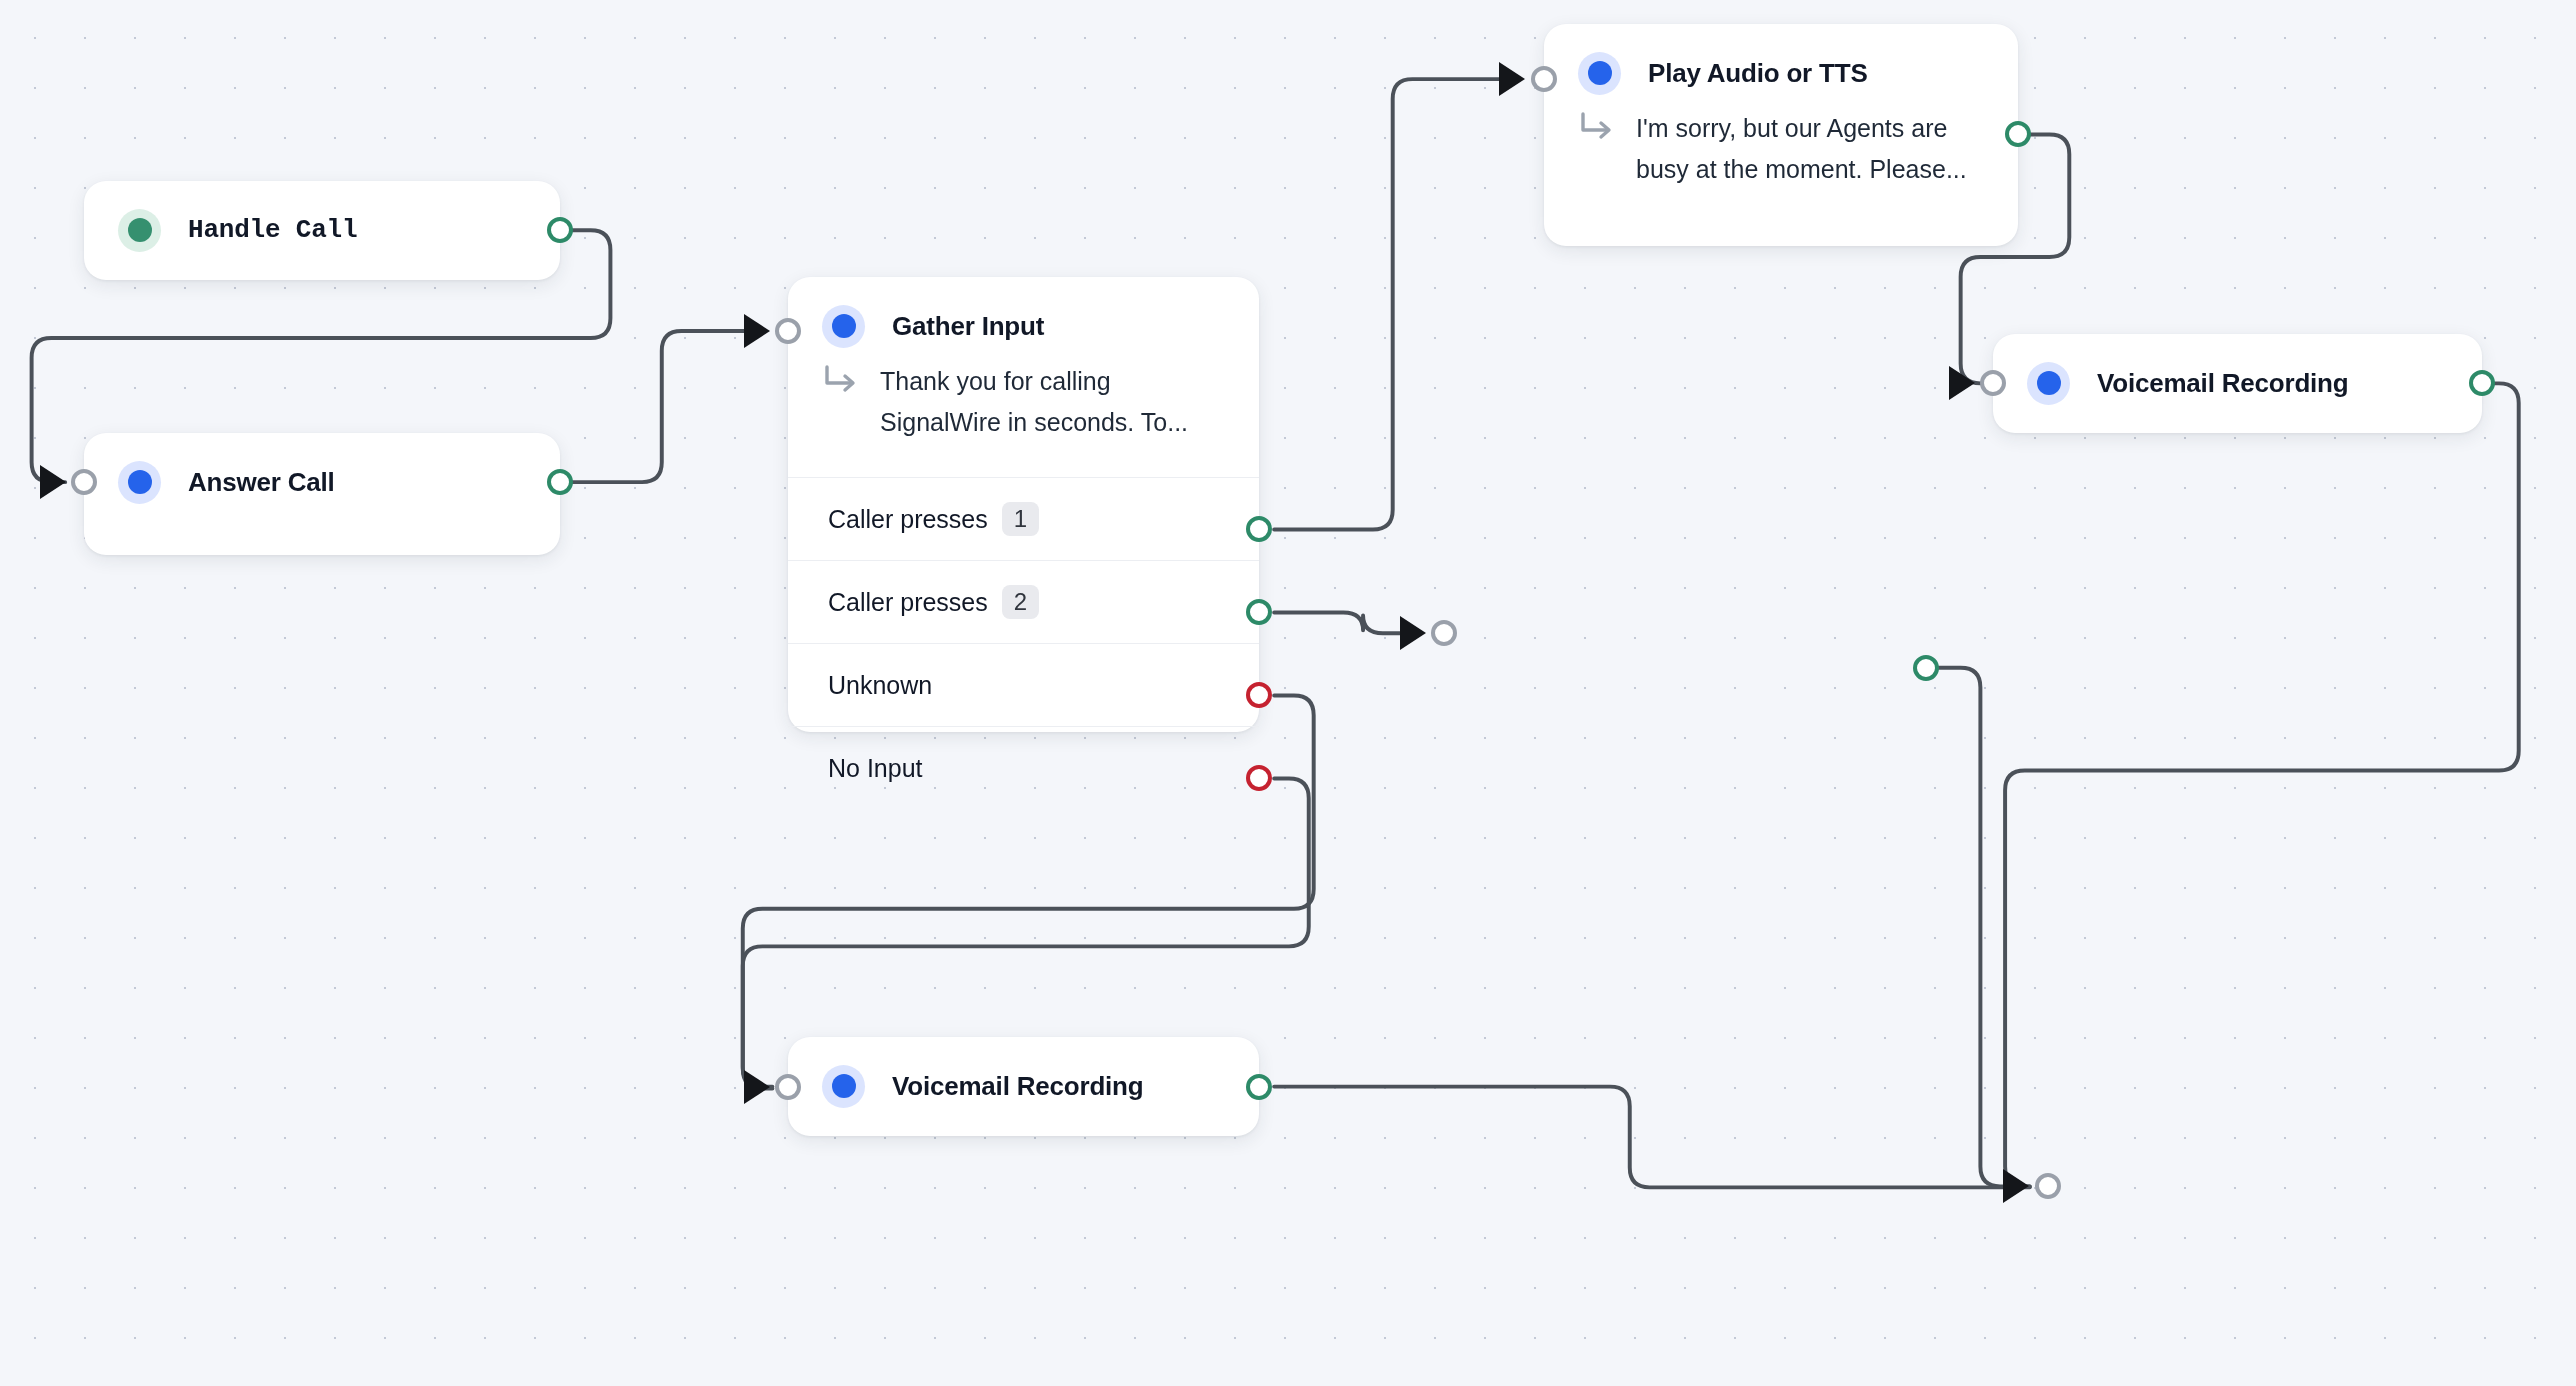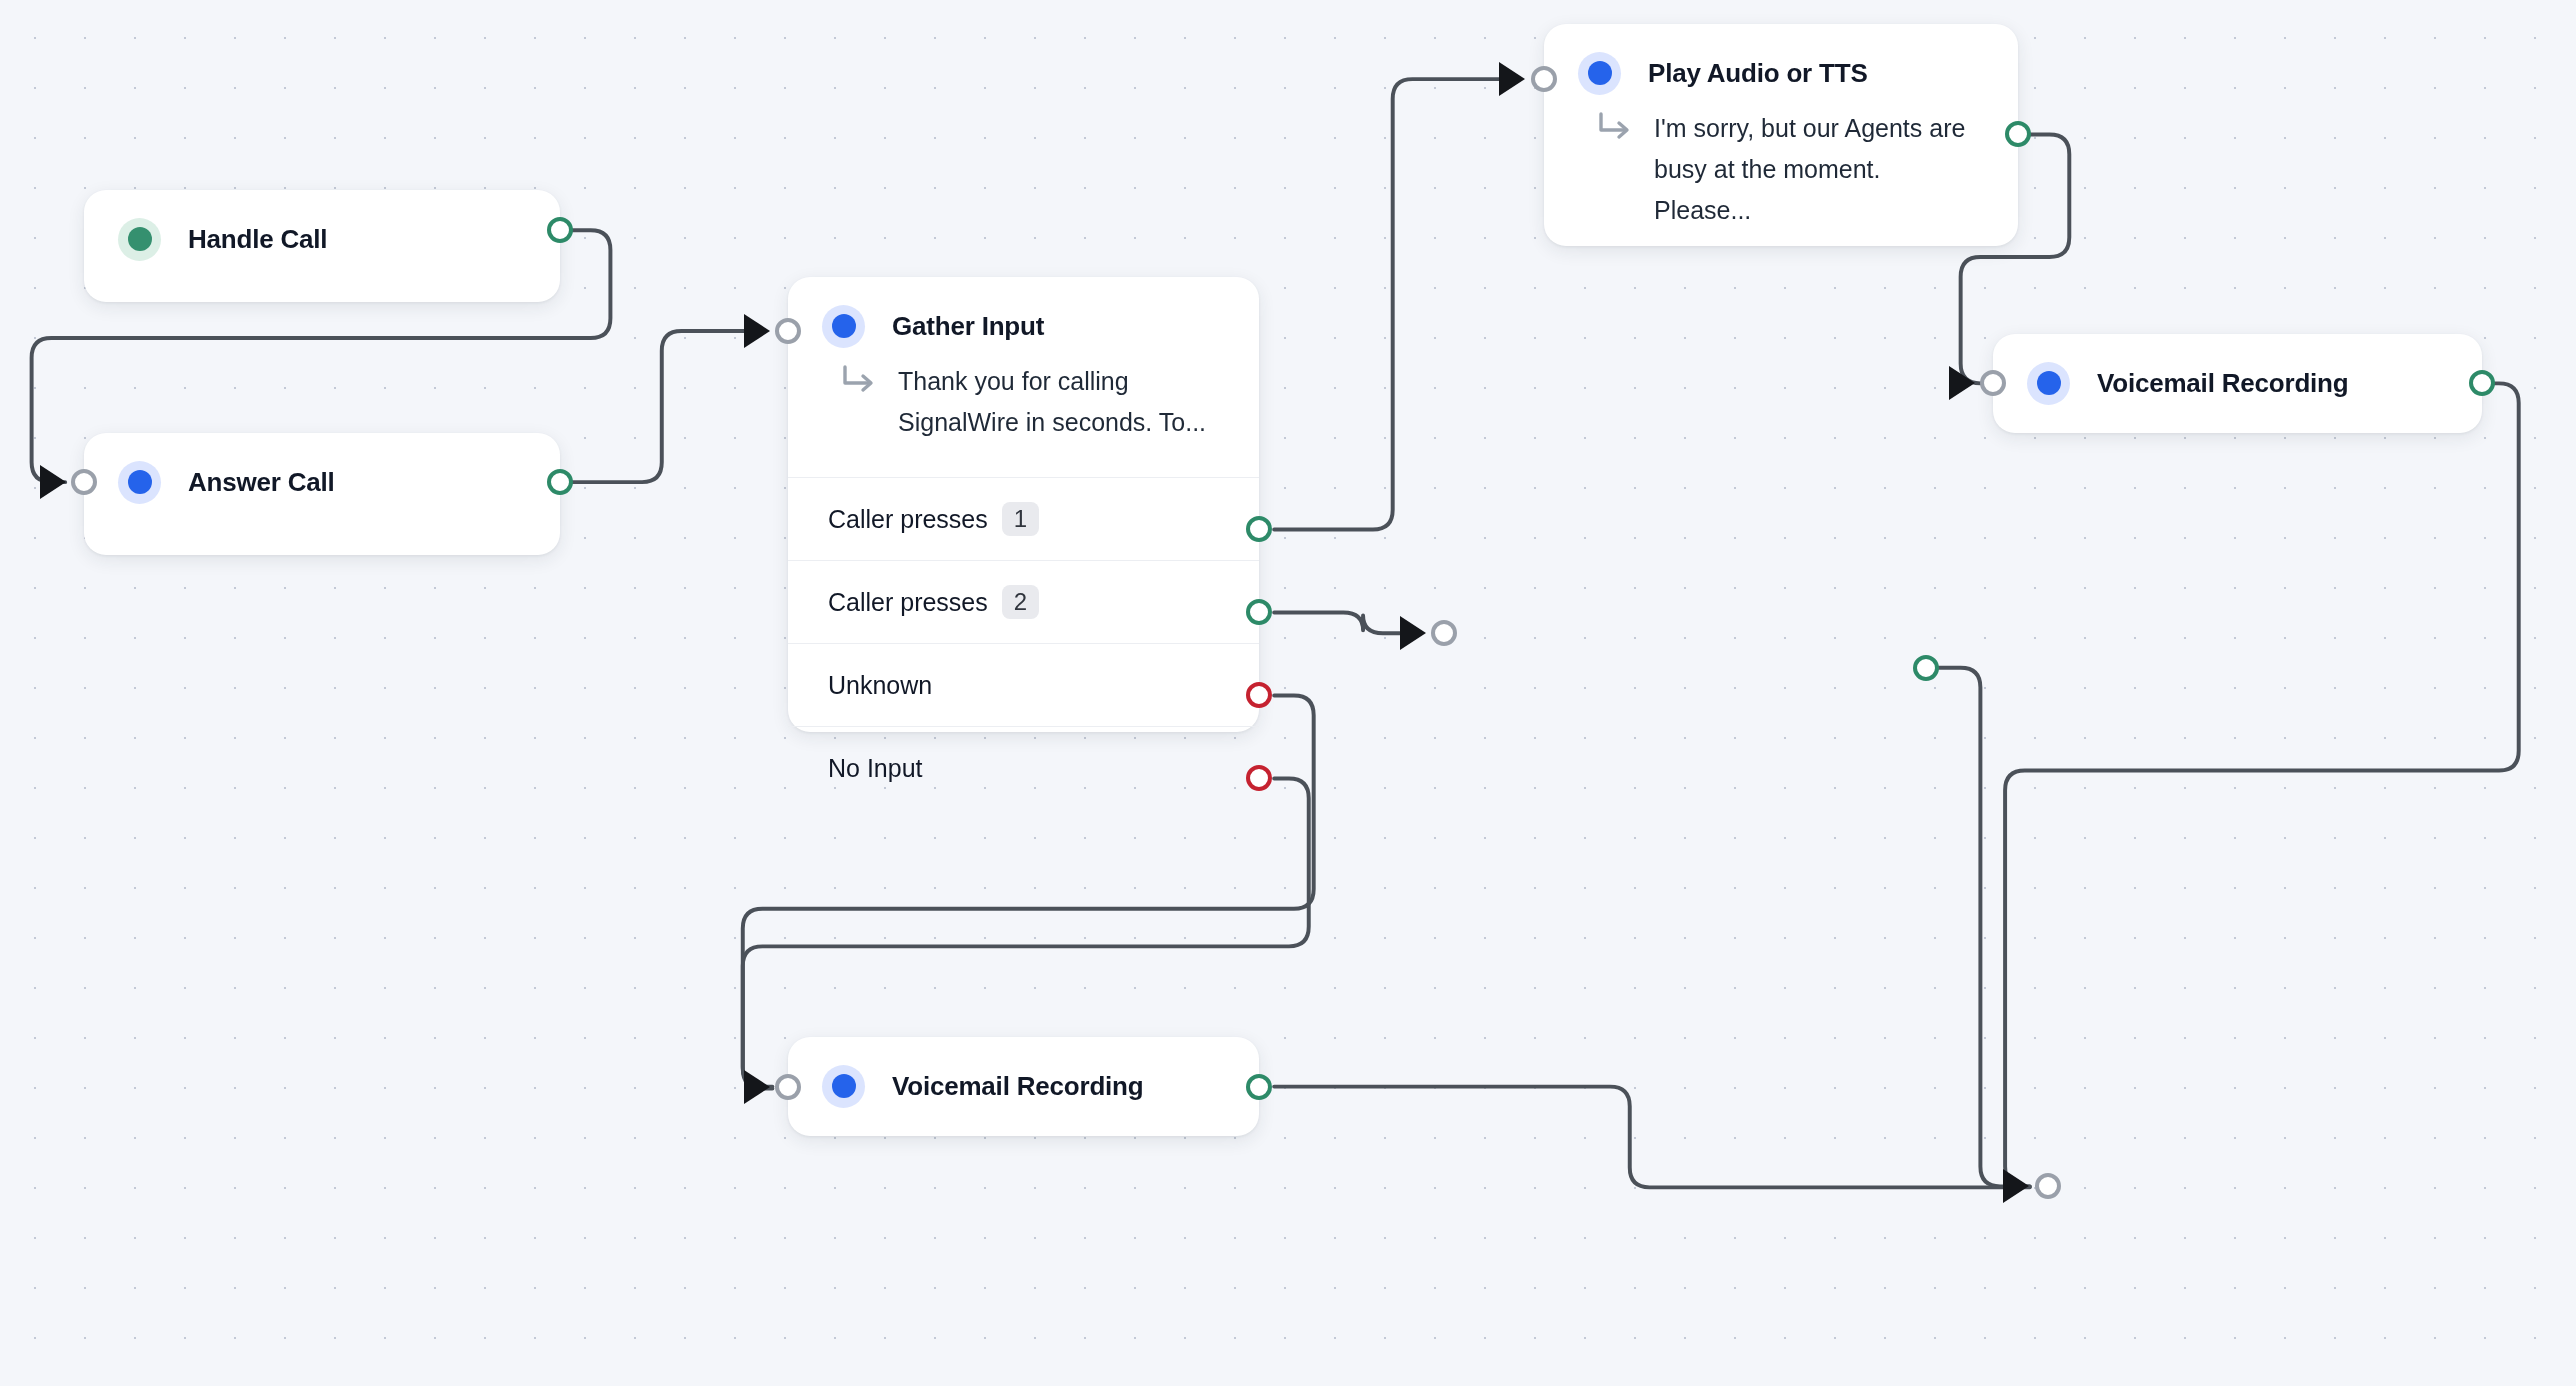--- a/index.html
+++ b/index.html
@@ -53,21 +53,21 @@
   .node-title {
     font-size:26px;
     font-weight:700;
     color:#111827;
     letter-spacing:-0.2px;
     white-space:nowrap;
   }
   .node-sub {
     display:flex;
     align-items:flex-start;
-    padding:0 34px 34px 54px;
+    padding:0 34px 34px 36px;
     margin-top:-14px;
   }
   .sub-arrow {
     flex:0 0 auto;
     width:34px; height:30px;
     margin-right:22px;
     margin-top:4px;
   }
   .sub-text {
     font-size:25px;
@@ -141,21 +141,21 @@
       <path d="M 2043 136 L 2075 136 Q 2095 136 2095 156 L 2095 240 Q 2095 260 2075 260 L 2005 260 Q 1985 260 1985 280 L 1985 368 Q 1985 388 2005 388 L 2018 388"></path>
 
       <path d="M 2513 388 L 2530 388 Q 2550 388 2550 408 L 2550 760 Q 2550 780 2530 780 L 2050 780 Q 2030 780 2030 800 L 2030 1181 Q 2030 1201 2050 1201 L 2055 1201"></path>
 
       <path d="M 1950 676 L 1985 676 Q 2005 676 2005 696 L 2005 1181 Q 2005 1201 2025 1201 L 2055 1201"></path>
 
       <path d="M 1290 1100 L 1630 1100 Q 1650 1100 1650 1120 L 1650 1182 Q 1650 1202 1670 1202 L 2055 1202"></path>
     </g>
   </svg>
 
-  <div class="node" style="left:84px; top:190px; width:476px; height:112px;">
+  <div class="node" style="left:84px; top:181px; width:476px; height:99px;font-family:Liberation Mono, monospace;">
     <div class="node-head">
       <span class="dot-wrap green">
           <span class="dot green"></span>
         </span>
       <span class="node-title">Handle Call</span>
     </div>
   </div>
   <div class="handle src-green" style="left:560px; top:230px;"></div>
 
   <div class="node" style="left:84px; top:433px; width:476px; height:122px;">

